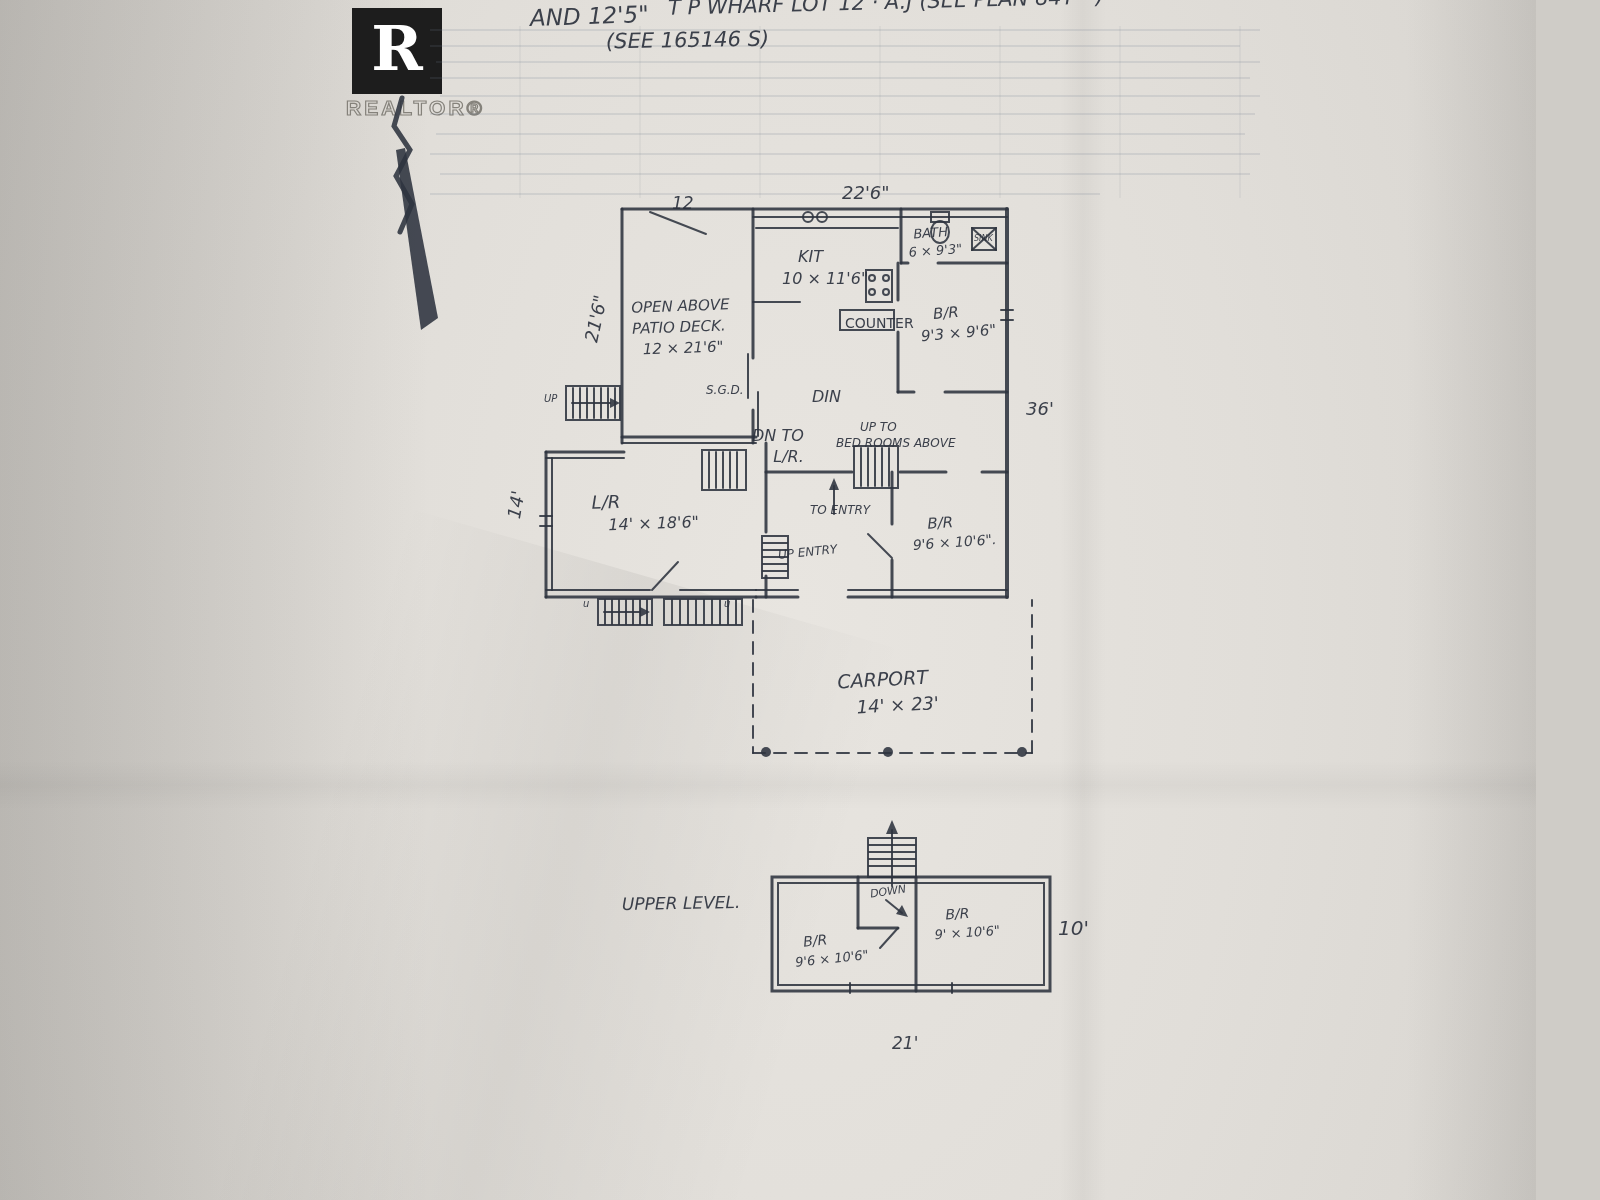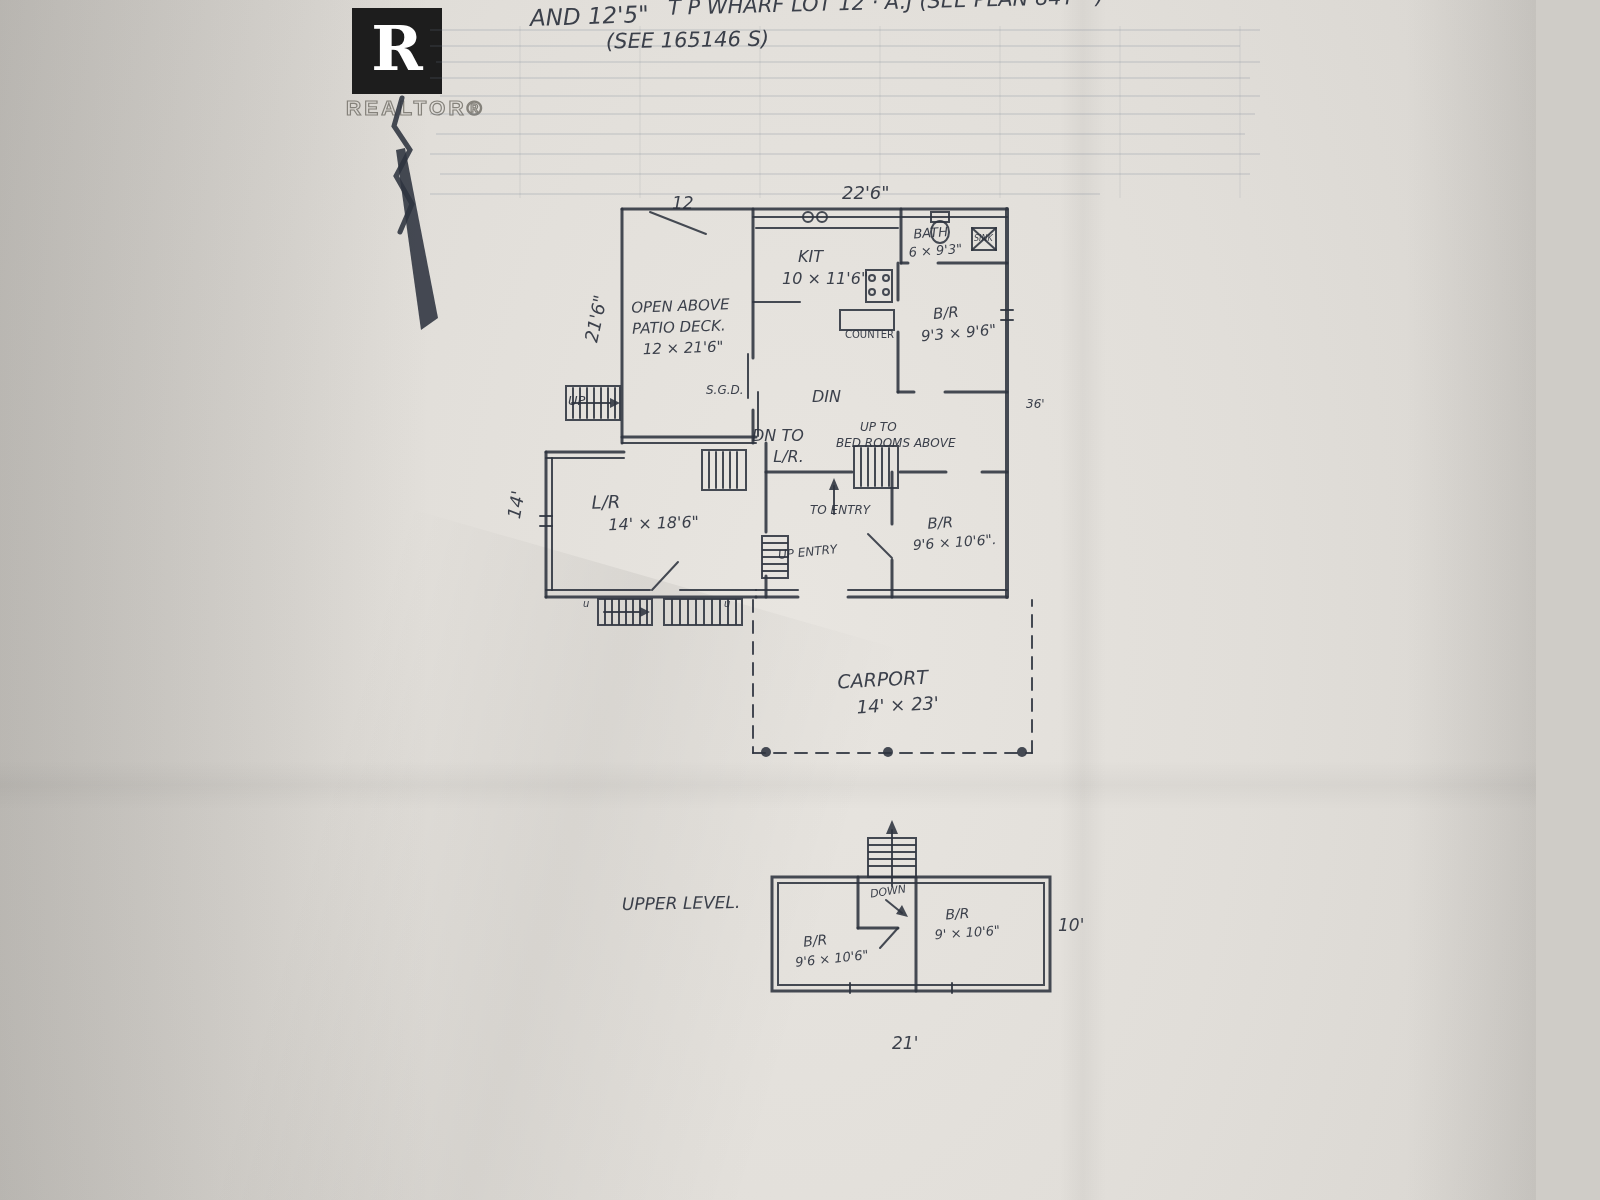--- a/index.html
+++ b/index.html
@@ -295,42 +295,42 @@
     <polygon class="fillink" points="896,914 908,917 902,905"></polygon>
   </g>
 </svg>
 
 <div class="hw" style="left:668px;top:-12px;font-size:21px;transform:rotate(-1.5deg);">T P WHARF LOT 12 · A.J (SEE PLAN 84T—)</div>
 <div class="hw" style="left:530px;top:0px;font-size:23px;transform:rotate(-2deg);">AND 12'5"</div>
 <div class="hw" style="left:606px;top:26px;font-size:21px;transform:rotate(-1deg);">(SEE 165146 S)</div>
 
 <div class="hw" style="left:672px;top:192px;font-size:17px;">12</div>
 <div class="hw" style="left:842px;top:180px;font-size:18px;">22'6"</div>
-<div class="hw" style="left:1026px;top:396px;font-size:12px;">36'</div>
+<div class="hw" style="left:1026px;top:396px;font-size:18px;">36'</div>
 <div class="hw" style="left:572px;top:306px;font-size:18px;transform:rotate(-78deg);">21'6"</div>
 <div class="hw" style="left:502px;top:492px;font-size:18px;transform:rotate(-80deg);">14'</div>
 
 <div class="hw" style="left:632px;top:296px;font-size:15px;transform:rotate(-2deg);">
   <span class="l">OPEN ABOVE</span>
   <span class="l">PATIO DECK.</span>
   <span class="l" style="margin-left:10px;">12 × 21'6"</span>
 </div>
 
 <div class="hw" style="left:782px;top:246px;font-size:16px;">
   <span class="l" style="margin-left:16px;">KIT</span>
   <span class="l">10 × 11'6"</span>
 </div>
 
 <div class="hw" style="left:908px;top:224px;font-size:13px;transform:rotate(-4deg);">
   <span class="l" style="margin-left:6px;">BATH</span>
   <span class="l">6 × 9'3"</span>
 </div>
 
 <div class="hw" style="left:974px;top:233px;font-size:8px;">SINK</div>
-<div class="hw" style="left:845px;top:328px;font-size:10px;font-style:normal;">COUNTER</div>
+<div class="hw" style="left:845px;top:314px;font-size:14px;font-style:normal;">COUNTER</div>
 
 <div class="hw" style="left:920px;top:302px;font-size:15px;transform:rotate(-5deg);">
   <span class="l" style="margin-left:14px;">B/R</span>
   <span class="l">9'3 × 9'6"</span>
 </div>
 
 <div class="hw" style="left:812px;top:386px;font-size:16px;">DIN</div>
 
 <div class="hw" style="left:836px;top:420px;font-size:12px;line-height:1.3;">
   <span class="l" style="margin-left:24px;">UP TO</span>
@@ -351,21 +351,21 @@
   <span class="l" style="margin-left:16px;font-size:16px;">14' × 18'6"</span>
 </div>
 
 <div class="hw" style="left:778px;top:544px;font-size:12px;transform:rotate(-6deg);">UP ENTRY</div>
 
 <div class="hw" style="left:912px;top:512px;font-size:15px;transform:rotate(-4deg);">
   <span class="l" style="margin-left:16px;">B/R</span>
   <span class="l" style="font-size:14px;">9'6 × 10'6".</span>
 </div>
 
-<div class="hw" style="left:568px;top:392px;font-size:13px;">UP</div>
+<div class="hw" style="left:544px;top:392px;font-size:10px;">UP</div>
 <div class="hw" style="left:583px;top:597px;font-size:10px;">u</div>
 <div class="hw" style="left:724px;top:597px;font-size:10px;">u</div>
 
 <div class="hw" style="left:830px;top:666px;font-size:19px;transform:rotate(-3deg);">
   <span class="l" style="margin-left:8px;">CARPORT</span>
   <span class="l" style="margin-left:26px;font-size:18px;">14' × 23'</span>
 </div>
 
 <div class="hw" style="left:622px;top:892px;font-size:17px;transform:rotate(-1deg);">UPPER LEVEL.</div>
 <div class="hw" style="left:870px;top:884px;font-size:11px;transform:rotate(-8deg);">DOWN</div>
@@ -373,14 +373,14 @@
 <div class="hw" style="left:794px;top:930px;font-size:14px;transform:rotate(-6deg);">
   <span class="l" style="margin-left:10px;">B/R</span>
   <span class="l" style="font-size:13px;">9'6 × 10'6"</span>
 </div>
 
 <div class="hw" style="left:934px;top:904px;font-size:14px;transform:rotate(-4deg);">
   <span class="l" style="margin-left:12px;">B/R</span>
   <span class="l" style="font-size:13px;">9' × 10'6"</span>
 </div>
 
-<div class="hw" style="left:1058px;top:914px;font-size:17px;">10'</div>
+<div class="hw" style="left:1058px;top:914px;font-size:20px;">10'</div>
 <div class="hw" style="left:892px;top:1032px;font-size:17px;">21'</div>
 
 </body></html>

